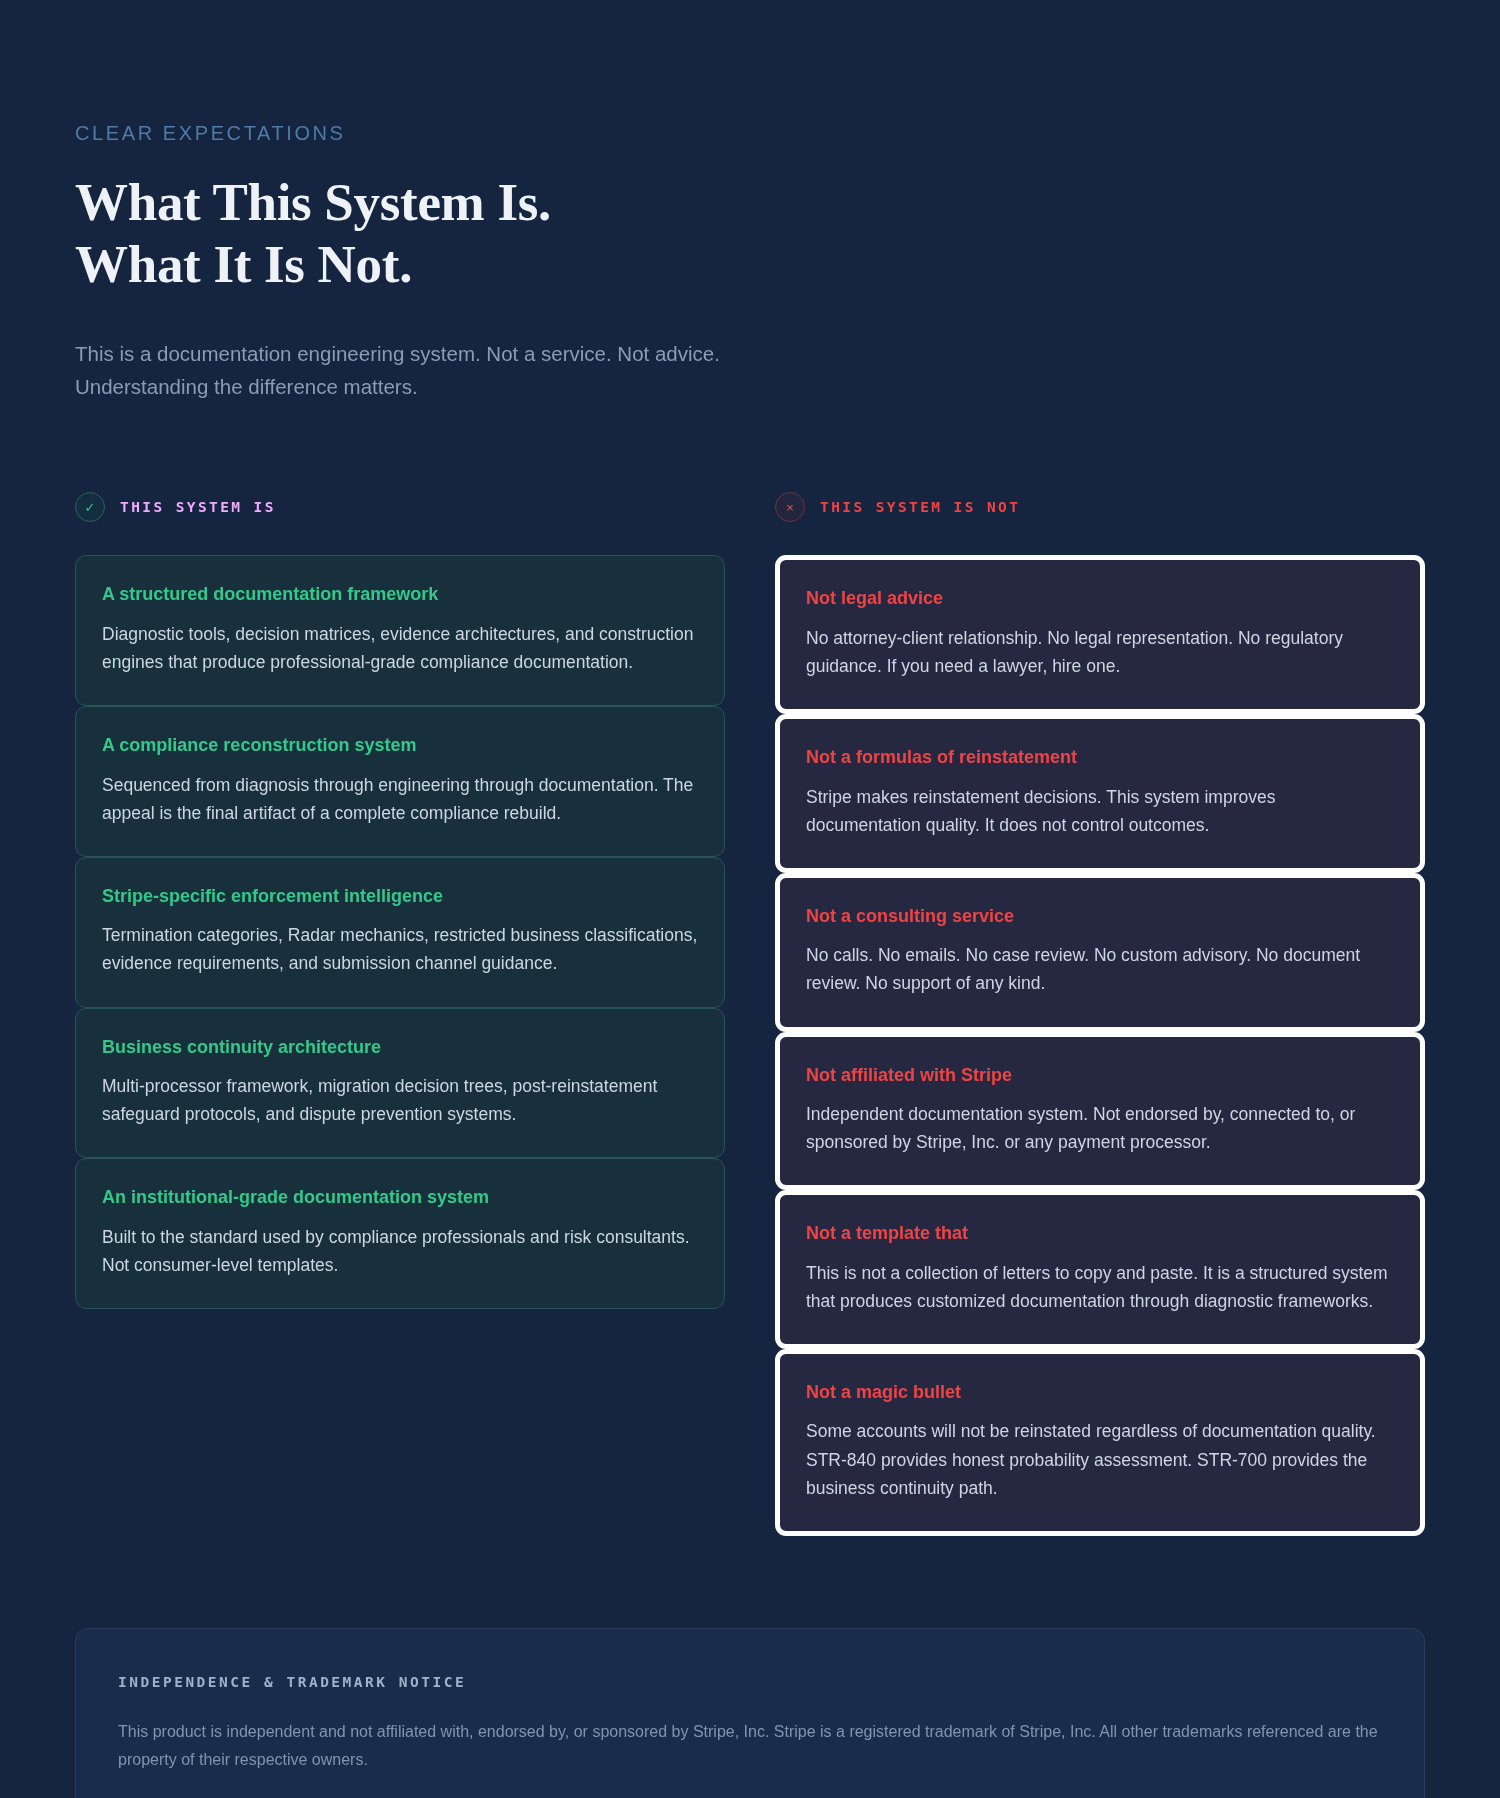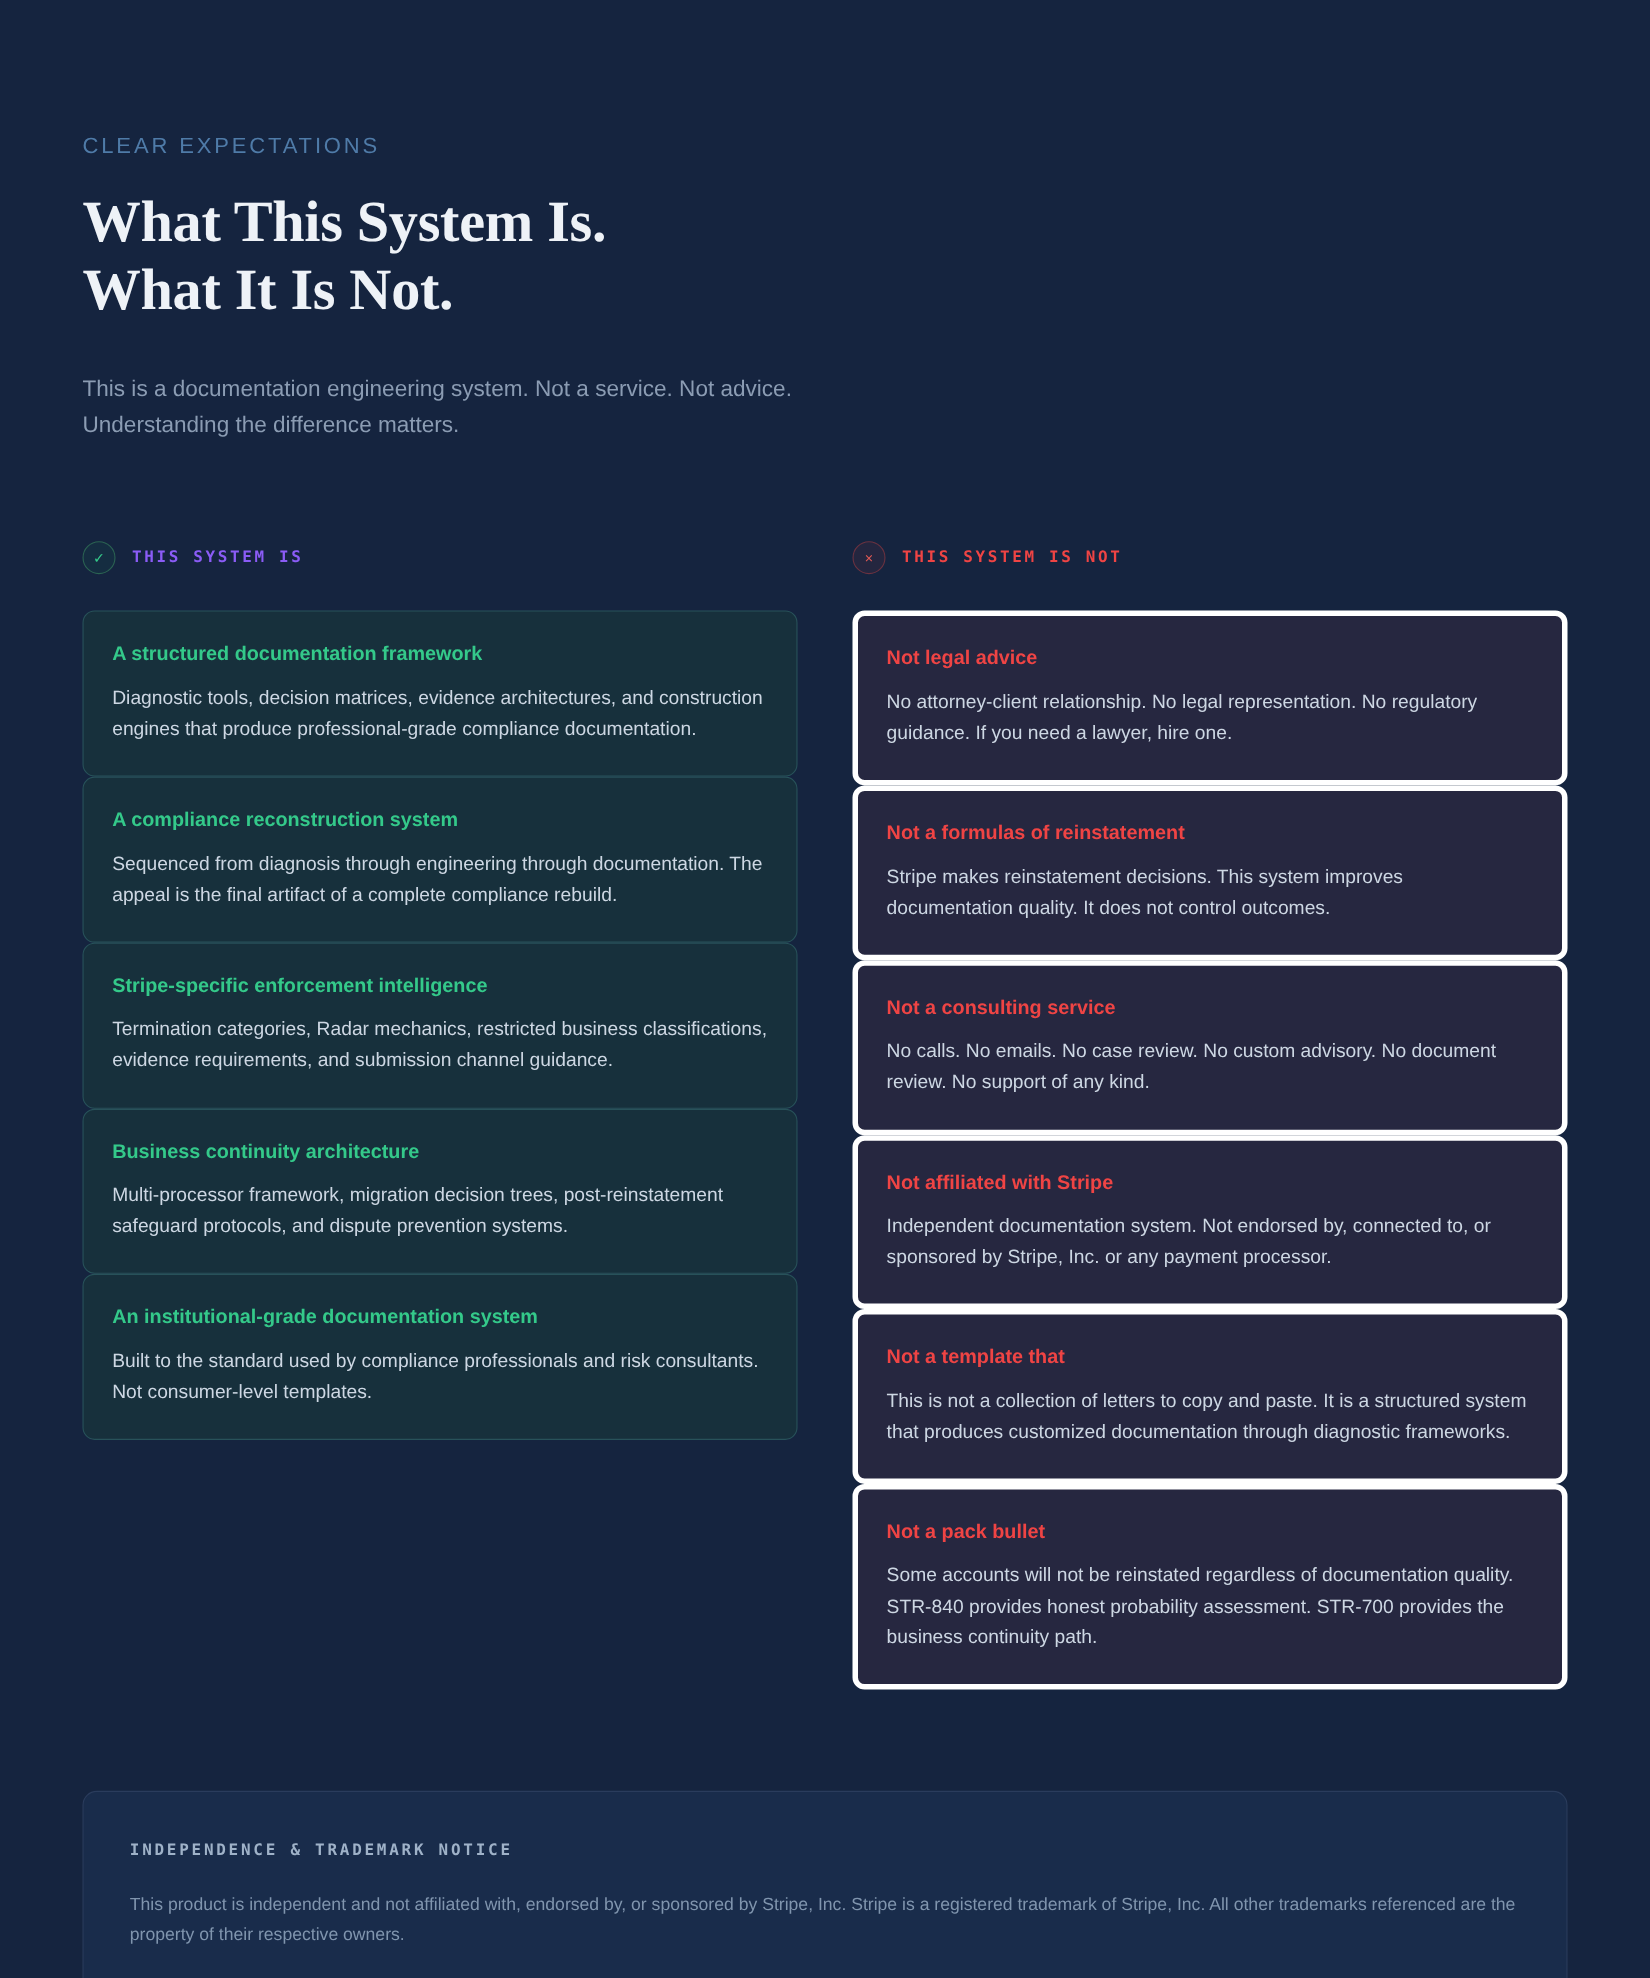--- a/index.html
+++ b/index.html
@@ -93,21 +93,21 @@
     background: rgba(239,68,68,0.07);
     color: #e45a55;
   }
 
   .col-title {
     font-family: "DejaVu Sans Mono", monospace;
     font-size: 14.5px;
     letter-spacing: 2.4px;
     font-weight: 700;
   }
-  .col-title.pos { color: #8b5cf6; }
+  .col-title.pos { color: #f0abfc; }
   .col-title.neg { color: #ef4444; text-align: right; }
 
   
   .stack { display: flex; flex-direction: column; }
 
   .card {
     border-radius: 11px;
     padding: 27px 26px 29px 26px;
   }
   .card.pos {
@@ -241,21 +241,21 @@
             <div class="card-title">Not affiliated with Stripe</div>
             <div class="card-body">Independent documentation system. Not endorsed by, connected to, or sponsored by Stripe, Inc. or any payment processor.</div>
           </div>
 
           <div class="card neg">
             <div class="card-title">Not a template that</div>
             <div class="card-body">This is not a collection of letters to copy and paste. It is a structured system that produces customized documentation through diagnostic frameworks.</div>
           </div>
 
           <div class="card neg">
-            <div class="card-title">Not a pack bullet</div>
+            <div class="card-title">Not a magic bullet</div>
             <div class="card-body">Some accounts will not be reinstated regardless of documentation quality. STR-840 provides honest probability assessment. STR-700 provides the business continuity path.</div>
           </div>
 
         </div>
       </section>
 
     </div>
 
     <div class="notice">
       <div class="notice-title">INDEPENDENCE &amp; TRADEMARK NOTICE</div>

